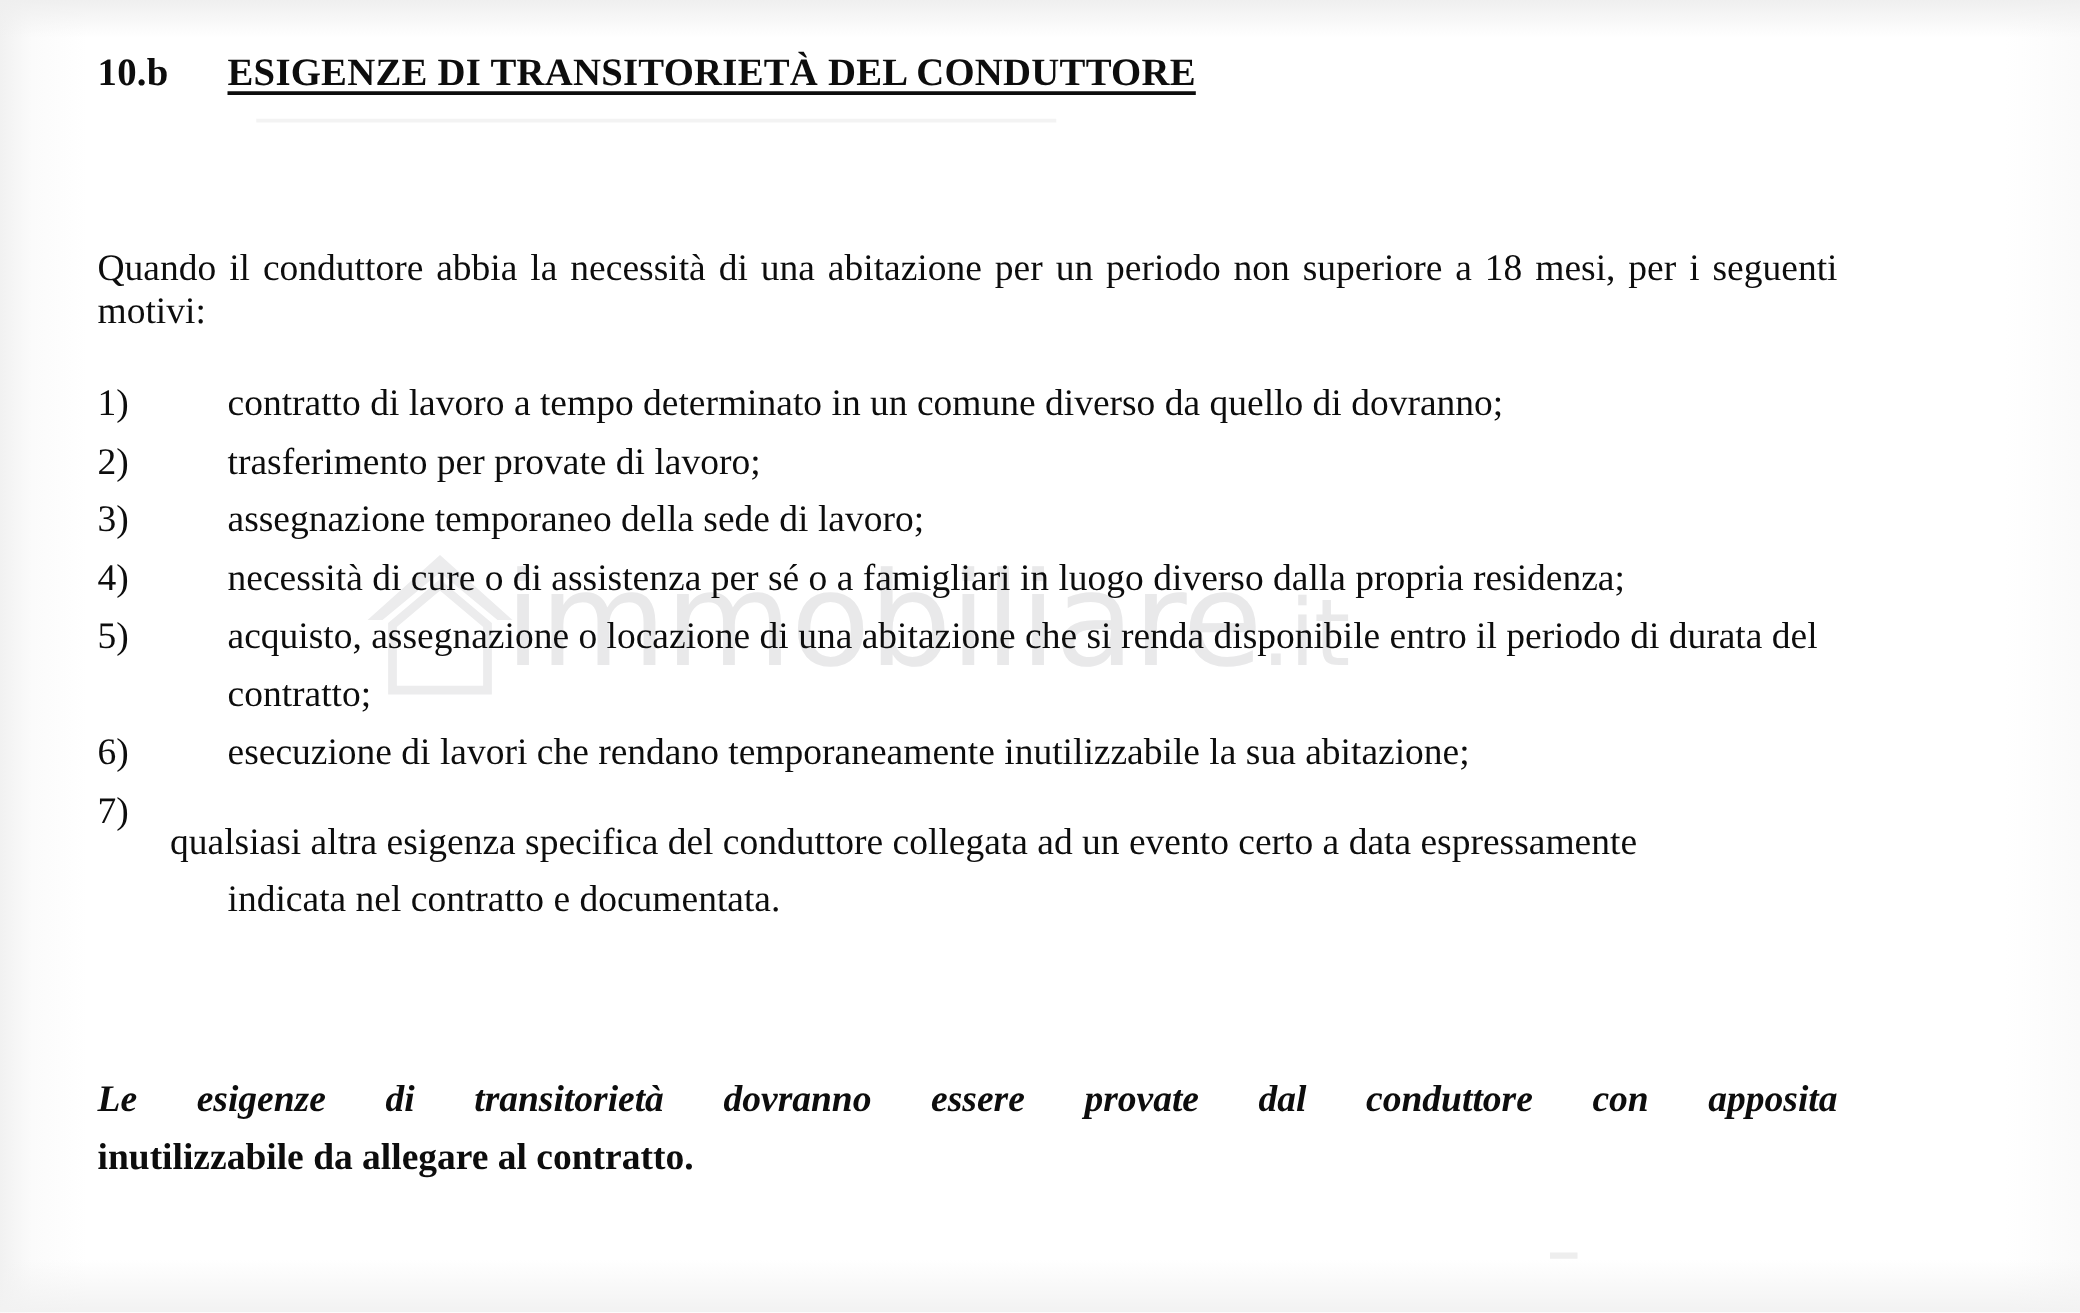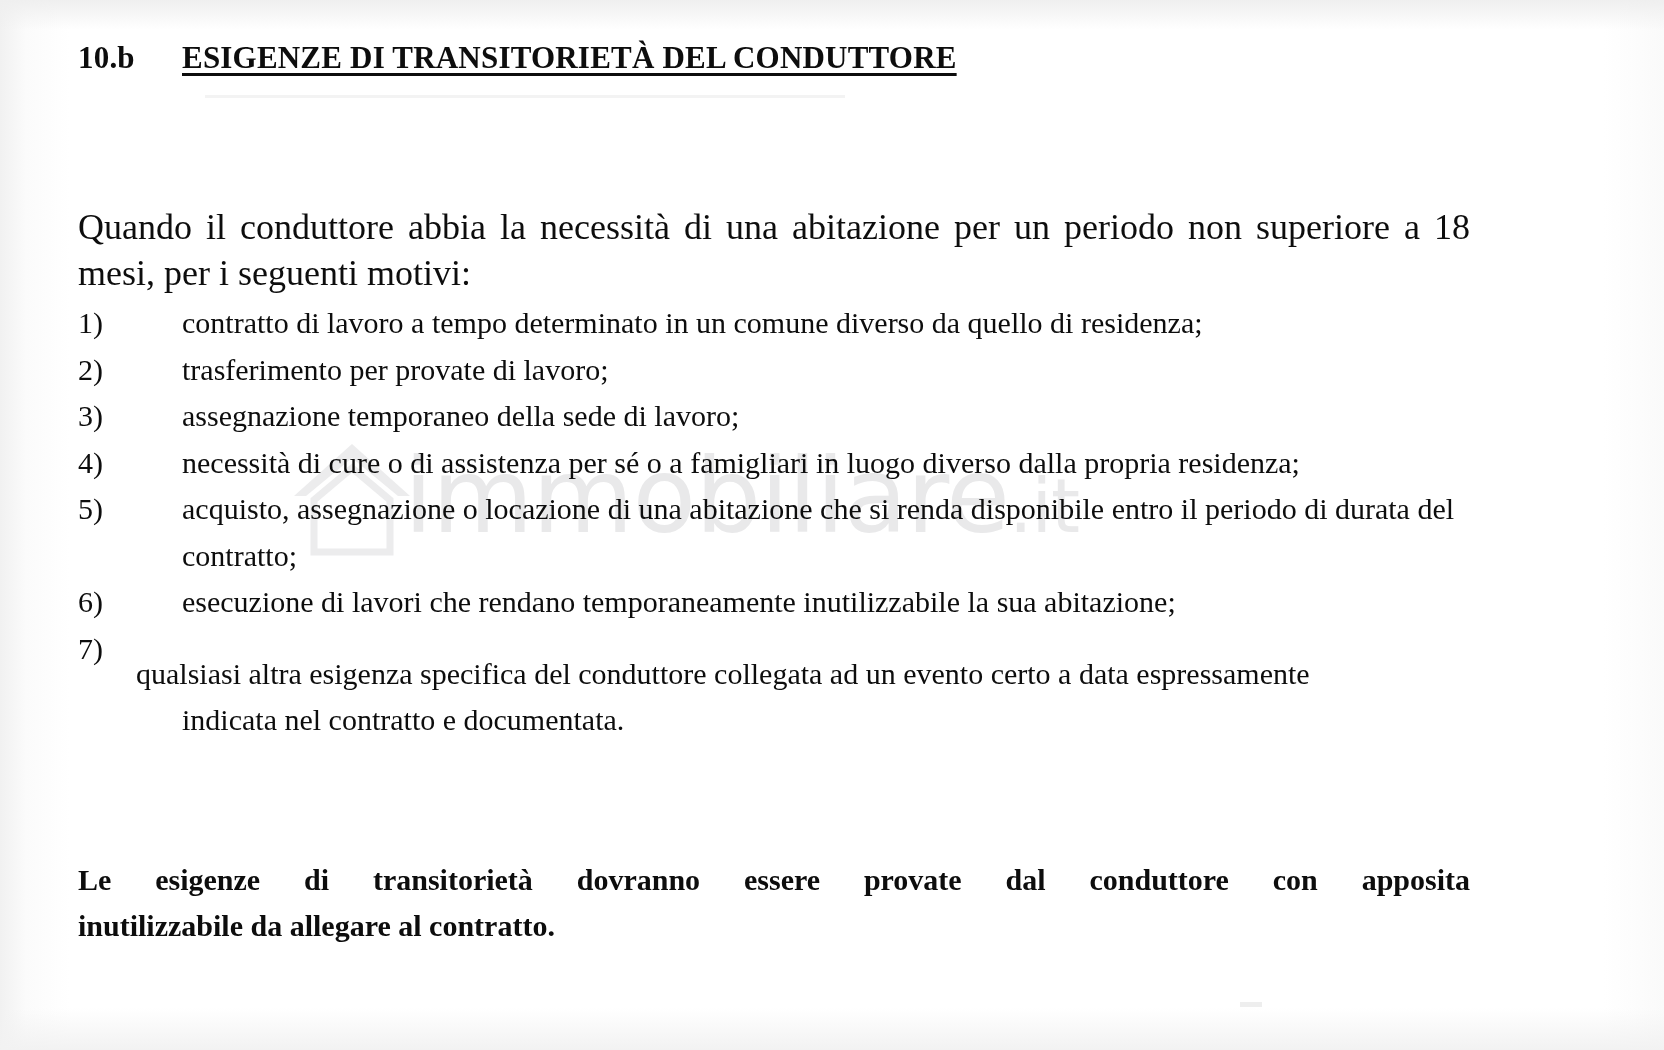--- a/index.html
+++ b/index.html
@@ -104,22 +104,22 @@
     text-decoration-thickness: 3px;
     white-space: nowrap;
     text-align: center;
   }
 
   .intro {
     position: absolute;
     left: 78px;
     top: 168px;
     width: 1392px;
-    font-size: 36px;
-    line-height: 46px;
+    font-size: 30px;
+    line-height: 34px;
     text-align: justify;
   }
 
   .list {
     position: absolute;
     left: 78px;
     top: 300px;
     width: 1396px;
     font-size: 30px;
     line-height: 46.5px;
@@ -158,20 +158,21 @@
     font-size: 30px;
     line-height: 46px;
     font-weight: bold;
     text-align: justify;
   }
   .closing .line1 {
     display: block;
     text-align: justify;
     text-align-last: justify;
     white-space: nowrap;
+    font-style: italic;
   }
   .closing .line2 {
     display: block;
   }
 
   
   .speck {
     position: absolute;
     background: #dedede;
     z-index: 3;
@@ -197,21 +198,21 @@
       <span class="heading-num">10.b</span>
       <span class="heading-title">ESIGENZE DI TRANSITORIETÀ DEL CONDUTTORE</span>
     </div>
 
     <p class="intro">Quando il conduttore abbia la necessità di una abitazione per un periodo non superiore a 18 mesi, per i seguenti motivi:</p>
 
     <div class="list">
 
       <div class="li">
         <span class="marker">1)</span>
-        <span class="body">contratto di lavoro a tempo determinato in un comune diverso da quello di residenza;</span>
+        <span class="body">contratto di lavoro a tempo determinato in un comune diverso da quello di dovranno;</span>
       </div>
 
       <div class="li">
         <span class="marker">2)</span>
         <span class="body">trasferimento per provate di lavoro;</span>
       </div>
 
       <div class="li">
         <span class="marker">3)</span>
         <span class="body">assegnazione temporaneo della sede di lavoro;</span>

